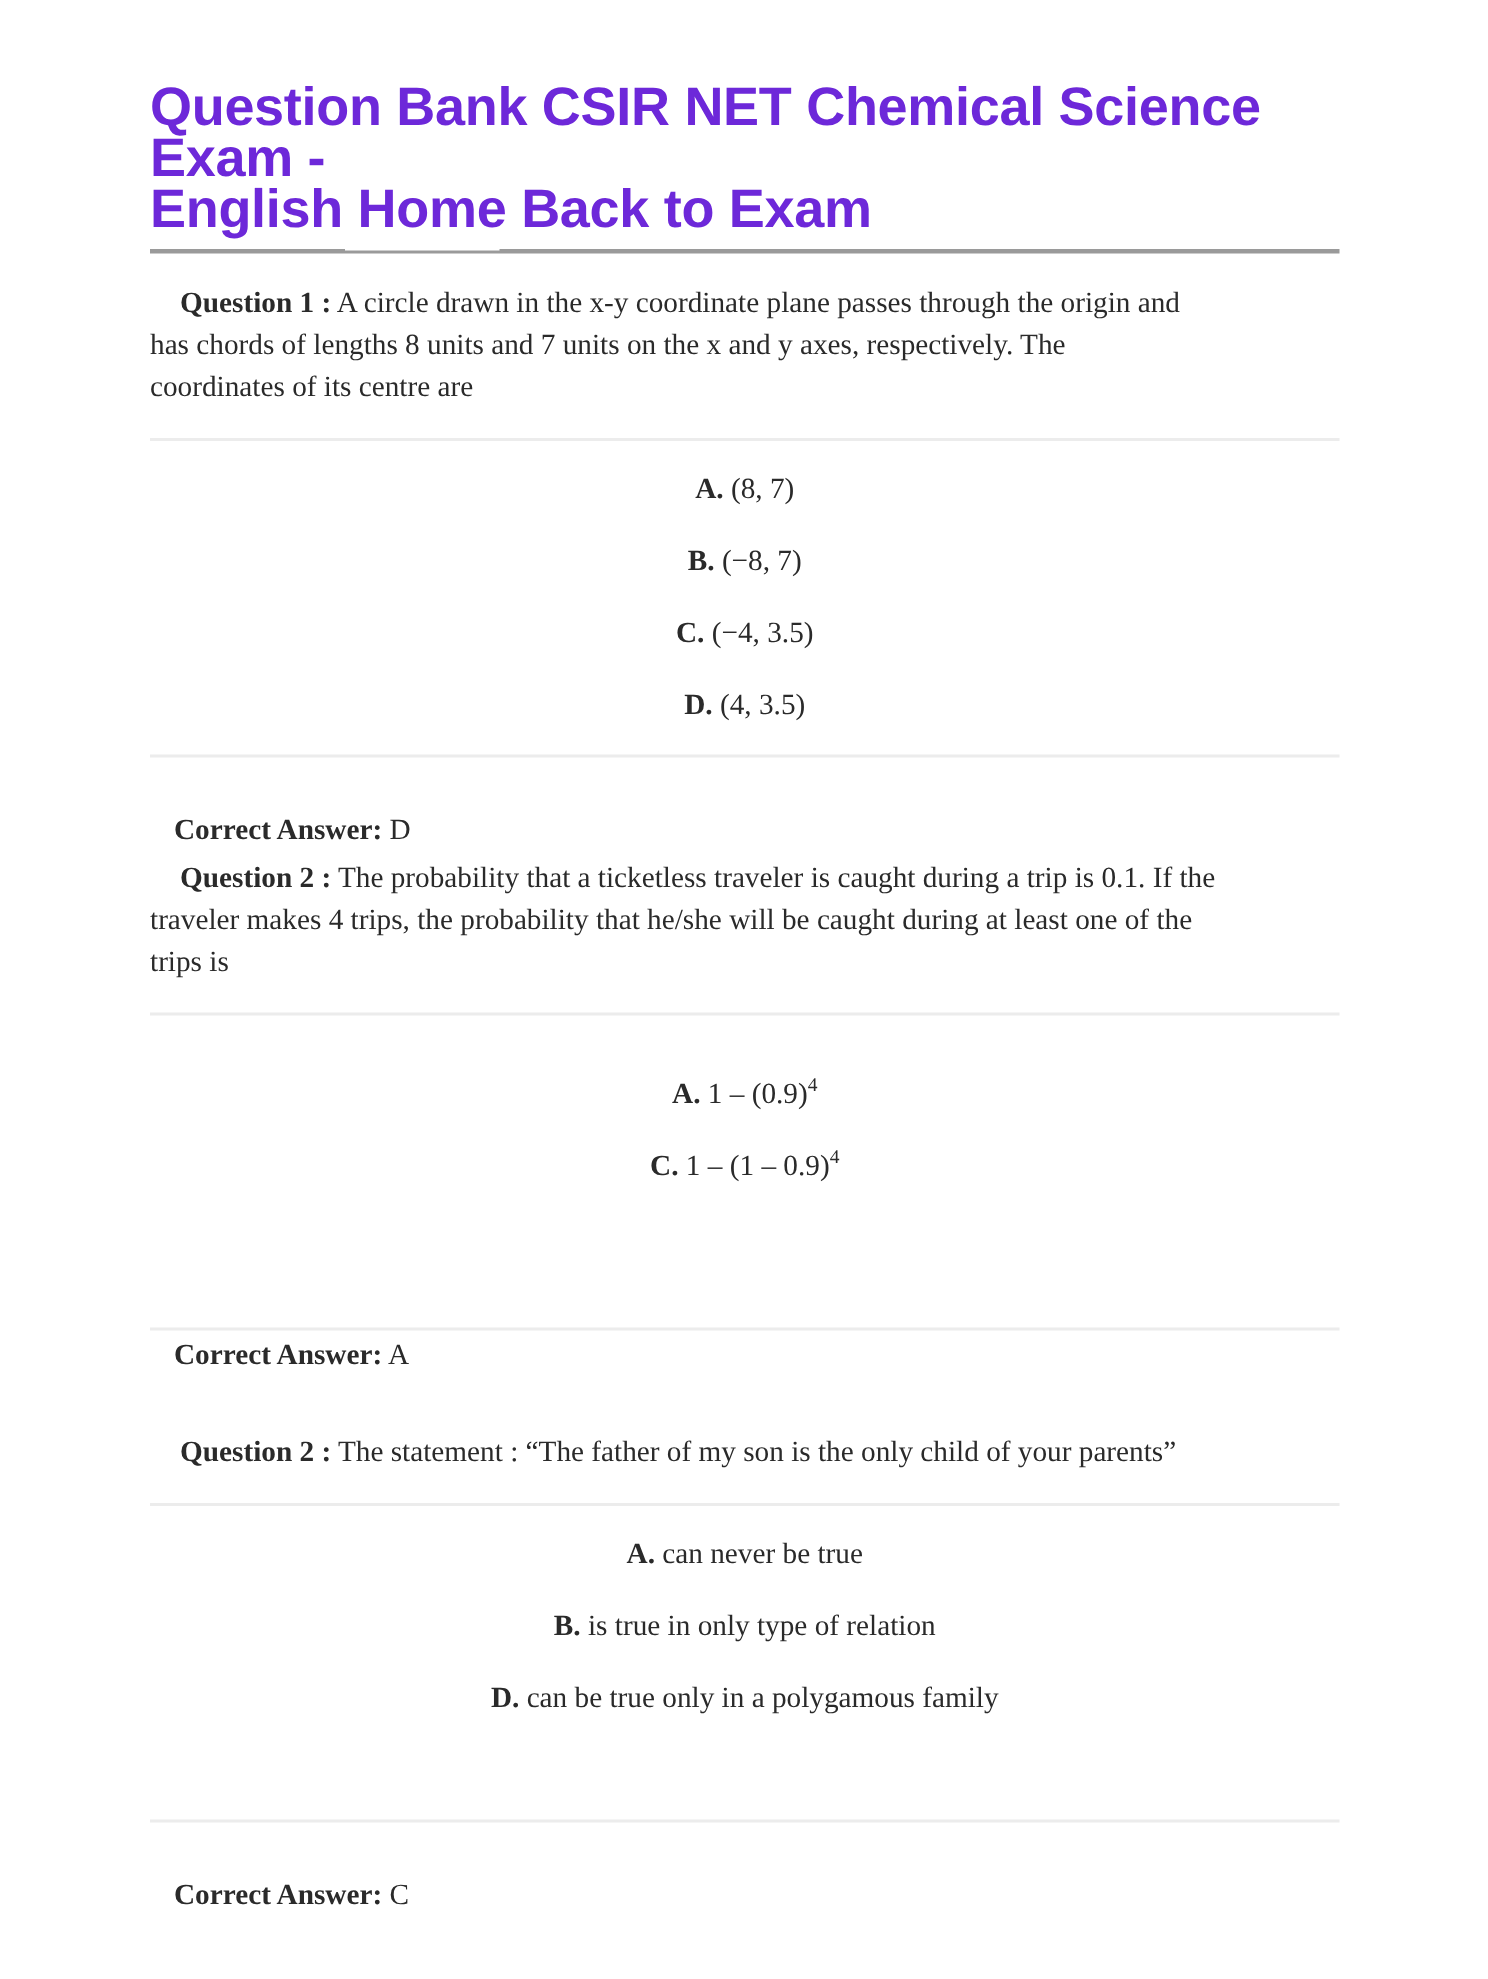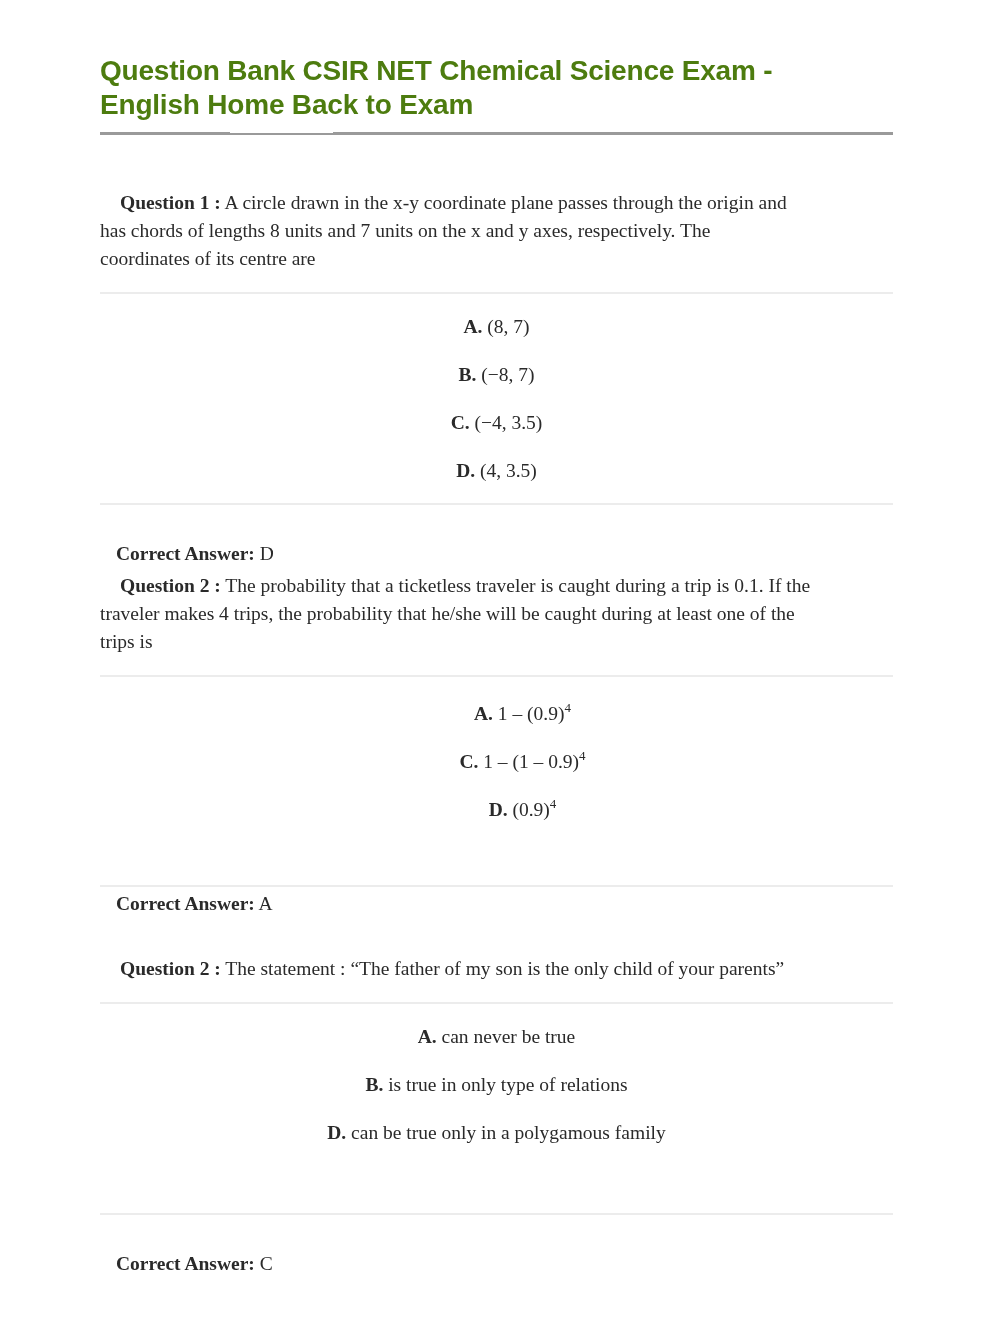--- a/index.html
+++ b/index.html
@@ -16,23 +16,23 @@
     }
     .page {
       position: absolute;
       left: 100px;
       top: 54px;
       width: 793px;
     }
     .page-title {
       font-family: "Liberation Sans", sans-serif;
       font-weight: bold;
-      font-size: 28px;
+      font-size: 36px;
       line-height: 34px;
-      color: #4d7c0f;
+      color: #6d28d9;
       margin: 0;
       letter-spacing: -0.2px;
     }
     .title-rule {
       position: relative;
       height: 3px;
       background: #9a9a9a;
       margin-top: 10px;
     }
     .title-rule .notch {
@@ -124,38 +124,37 @@
 
 <div class="block" style="top:572px;">
   <p class="question">
     <span class="q-label">Question 2 :</span>
     <span>The probability that a ticketless traveler is caught during a trip is 0.1. If the</span><br>
     <span>traveler makes 4 trips, the probability that he/she will be caught during at least one of the</span><br>
     <span>trips is</span>
   </p>
 </div>
 <div class="block divider" style="top:675px;"></div>
-<div class="block" style="top:700px;margin-left:26px;">
+<div class="block" style="top:716px;">
   <p class="option"><span class="opt-label">A.</span> <span>1 – (0.9)</span><sup>4</sup></p>
   <p class="option"><span class="opt-label">C.</span> <span>1 – (1 – 0.9)</span><sup>4</sup></p>
-  <p class="option"><span class="opt-label">D.</span> <span>(0.9)</span><sup>4</sup></p>
 </div>
 <div class="block divider" style="top:885px;"></div>
 <div class="block" style="top:874px;">
   <p class="answer"><span class="ans-label">Correct Answer:</span> <span>A</span></p>
 </div>
 
 <div class="block" style="top:955px;">
   <p class="question">
     <span class="q-label">Question 2 :</span>
     <span>The statement : “The father of my son is the only child of your parents”</span>
   </p>
 </div>
 <div class="block divider" style="top:1002px;"></div>
 <div class="block" style="top:1023px;">
   <p class="option"><span class="opt-label">A.</span> <span>can never be true</span></p>
-  <p class="option"><span class="opt-label">B.</span> <span>is true in only type of relations</span></p>
+  <p class="option"><span class="opt-label">B.</span> <span>is true in only type of relation</span></p>
   <p class="option"><span class="opt-label">D.</span> <span>can be true only in a polygamous family</span></p>
 </div>
 <div class="block divider" style="top:1213px;"></div>
 <div class="block" style="top:1234px;">
   <p class="answer"><span class="ans-label">Correct Answer:</span> <span>C</span></p>
 </div>
 
 </body></html>

